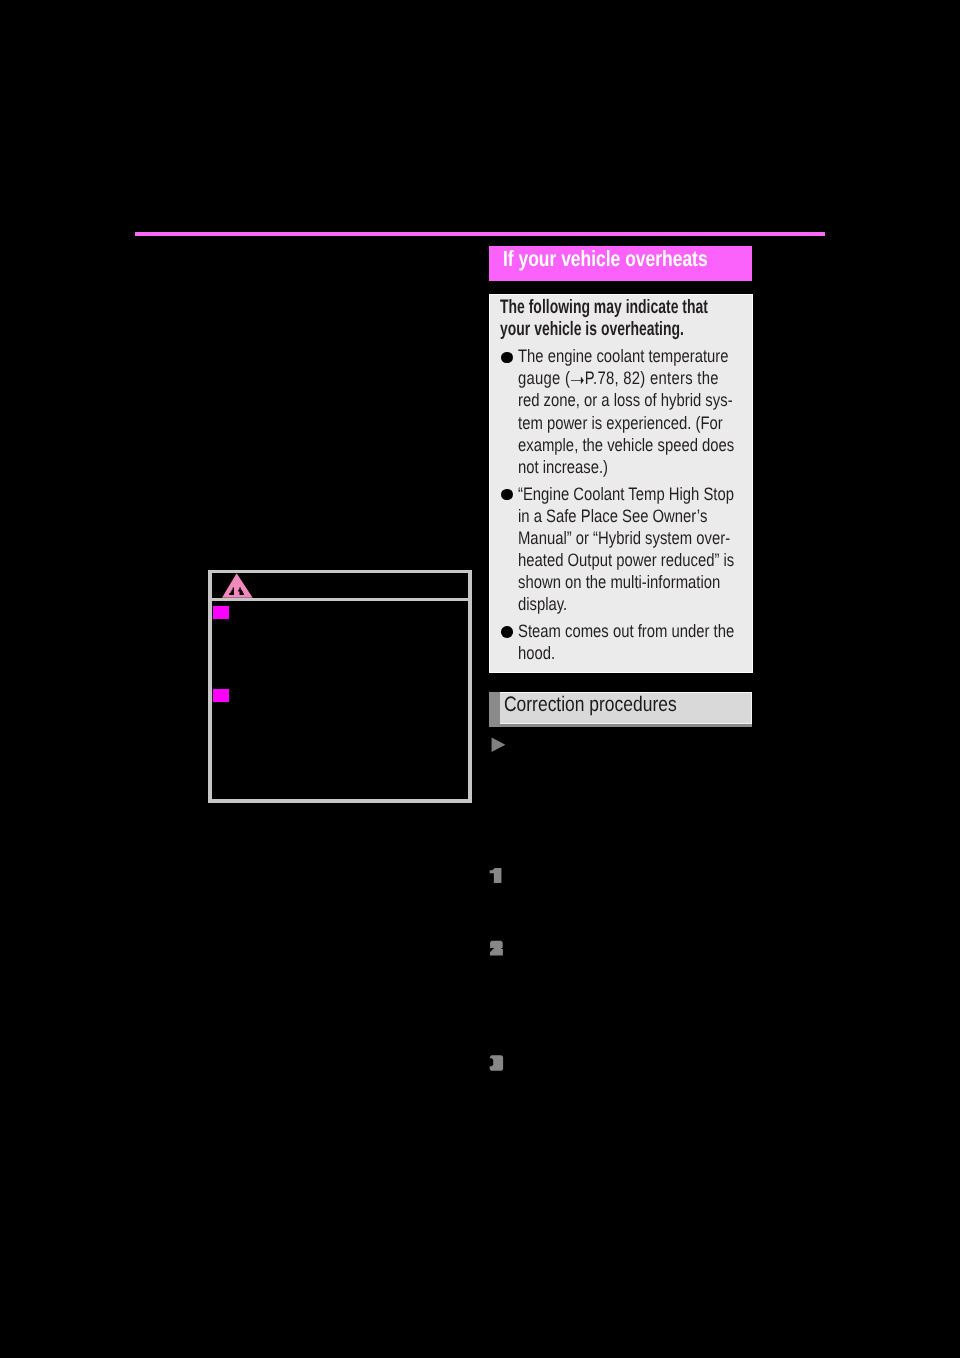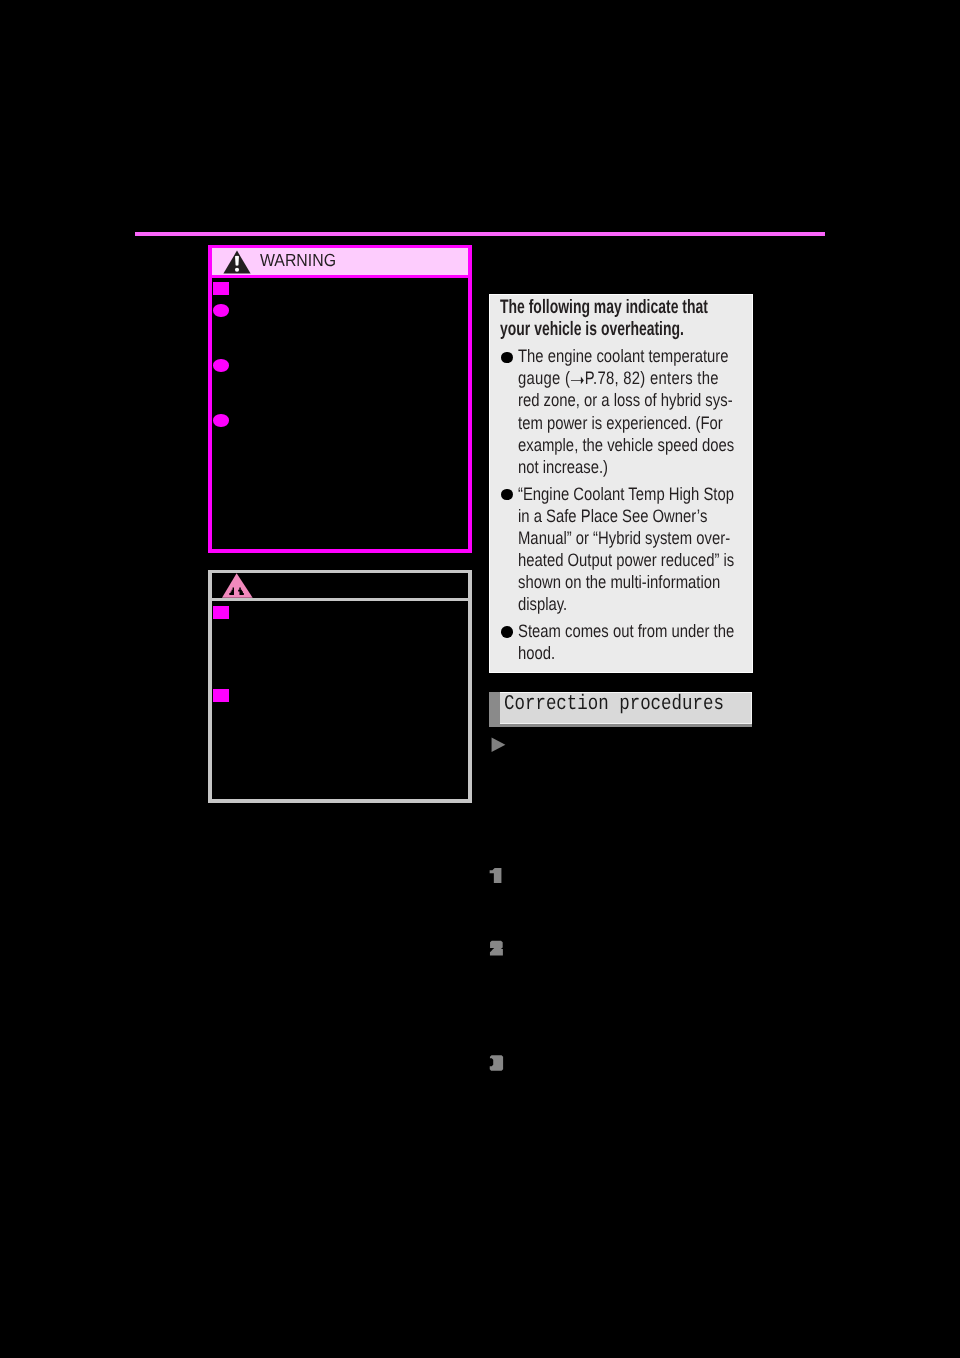--- a/index.html
+++ b/index.html
@@ -28,71 +28,58 @@
   
   .sect-hdr{position:absolute;left:489px;top:246px;width:263px;height:35px;background:#fb62fb;}
   .sect-title{position:absolute;left:14px;top:0px;color:#fff;font-weight:bold;font-size:22px;transform:scaleX(0.793);transform-origin:0 0;white-space:pre;}
   .info-box{position:absolute;left:489px;top:294px;width:264px;height:377.5px;background:#ebebeb;border-left:1.2px solid #fdfdfd;border-right:1.2px solid #fdfdfd;}
   .info-box-hl{position:absolute;left:489px;top:671.5px;width:264px;height:1.5px;background:#fdfdfd;}
   .info-box-hl-top{position:absolute;left:489px;top:294px;width:264px;height:1.3px;background:#fdfdfd;}
   #info-text .ln{position:absolute;color:#231f20;}
   .arw{display:inline-block;vertical-align:baseline;margin:0 0.8px -0.5px 0.8px;}
   .bdot{position:absolute;width:11.5px;height:11.5px;border-radius:50%;background:#000;left:501px;}
 
-  .sub-hdr{position:absolute;left:489px;top:692px;width:263px;height:31.5px;background:#d9d9d9;border-right:1.2px solid #f2f2f2;font-family:Liberation Mono, monospace;}
+  .sub-hdr{position:absolute;left:489px;top:692px;width:263px;height:31.5px;background:#d9d9d9;border-right:1.2px solid #f2f2f2;}
   .sub-bar{position:absolute;left:0;top:0;width:11.4px;height:35.2px;background:#8a8a8a;}
   .sub-title{position:absolute;left:15.2px;top:1px;font-size:21px;color:#1a1a1a;transform:scaleX(0.831);transform-origin:0 0;white-space:pre;}
   .sub-hl{position:absolute;left:500.4px;top:723px;width:251.6px;height:1px;background:#f2f2f2;}
   .sub-hl-top{position:absolute;left:500.4px;top:692px;width:251.6px;height:1.2px;background:#f7f7f7;}
   .sub-shadow{position:absolute;left:500.4px;top:724px;width:251.6px;height:3.2px;background:#8a8a8a;}
 
   .tri-mark{position:absolute;left:490.5px;top:736.5px;}
   .step-num{position:absolute;font-weight:bold;font-size:21px;color:#878787;font-family:"DejaVu Sans",sans-serif;transform:scaleX(1.0);transform-origin:0 0;line-height:1;}
 
   .wm{position:absolute;left:681px;top:1326px;}
   .wm .ln{font-size:26.6px;color:#a8a8a8;transform:scaleX(1.018);}
 </style>
 </head>
 <body>
 
 <div class="page">
 
   <div class="rule"></div>
 
-  <div class="warn-box">
-    <div class="warn-hdr">
-      <svg class="warn-tri" width="28" height="24" viewBox="0 0 28 24">
-        <path d="M14 0.6 L27.6 23.4 L0.4 23.4 Z" fill="#231f20"></path>
-        <path d="M12.0 6.3 q2.0 -1.1 4.0 0 l-0.55 9.0 q-1.45 0.8 -2.9 0 Z" fill="#fff"></path>
-        <ellipse cx="14" cy="19.8" rx="2.05" ry="1.95" fill="#fff"></ellipse>
-      </svg>
-      <span class="warn-title">WARNING</span>
-    </div>
-    <div id="warn-markers">
-        <div class="mk" style="left: 1px; top: 34px; background: rgb(255, 0, 255);"></div>
-        <div class="mk circle" style="left: 1px; top: 56px; background: rgb(255, 0, 255);"></div>
-        <div class="mk circle" style="left: 1px; top: 111px; background: rgb(255, 0, 255);"></div>
-        <div class="mk circle" style="left: 1px; top: 166px; background: rgb(255, 0, 255);"></div>
-      </div>
-  </div>
 
   <div class="notice-box">
     <div class="notice-hdr">
       <svg class="notice-tri" width="31.5" height="26" viewBox="0 0 31 25">
         <path d="M14.4 0 L30.2 24.1 L0 24.1 Z" fill="#f189bc"></path>
         <path d="M11.8 13.9 L11.8 21.4 L7.2 21.4 L7.2 19.4 L8.4 19.4 L8.4 17.8 L9.4 17.8 L9.4 16.2 L10.4 16.2 L10.4 13.9 Z" fill="#000"></path>
         <path d="M17.0 13.9 L18.5 13.9 L18.5 16.1 L19.6 16.1 L19.6 17.7 L20.6 17.7 L20.6 19.3 L21.5 19.3 L21.5 21.4 L17.2 21.4 L17.2 17.9 L15.9 17.9 L15.9 16.2 L17.0 16.2 Z" fill="#000"></path>
       </svg>
     </div>
     <div id="notice-markers">
         <div class="mk" style="left: 1px; top: 33px; background: rgb(255, 0, 255);"></div>
         <div class="mk" style="left: 1px; top: 116px; background: rgb(255, 0, 255);"></div>
       </div>
   </div>
 
+  <div class="sect-hdr">
+    <span class="sect-title">If your vehicle overheats</span>
+  </div>
 
   <div class="info-box"></div>
   <div class="info-box-hl-top"></div>
   <div class="info-box-hl"></div>
   <div id="info-text">
       <span class="ln" style="left: 500px; top: 295.675px; font-weight: bold; font-size: 19.5px; transform: scaleX(0.716);">The following may indicate that</span>
       <span class="ln" style="left: 500px; top: 317.777px; font-weight: bold; font-size: 19.5px; transform: scaleX(0.716);">your vehicle is overheating.</span>
       <span class="ln" style="left: 518px; top: 346.234px;">The engine coolant temperature</span>
       <div class="bdot" style="top: 351.534px;"></div>
       <span class="ln" style="left: 518px; top: 368.337px; letter-spacing: 0.33px;">gauge (<svg class="arw" width="16" height="11" viewBox="0 0 16 11">

